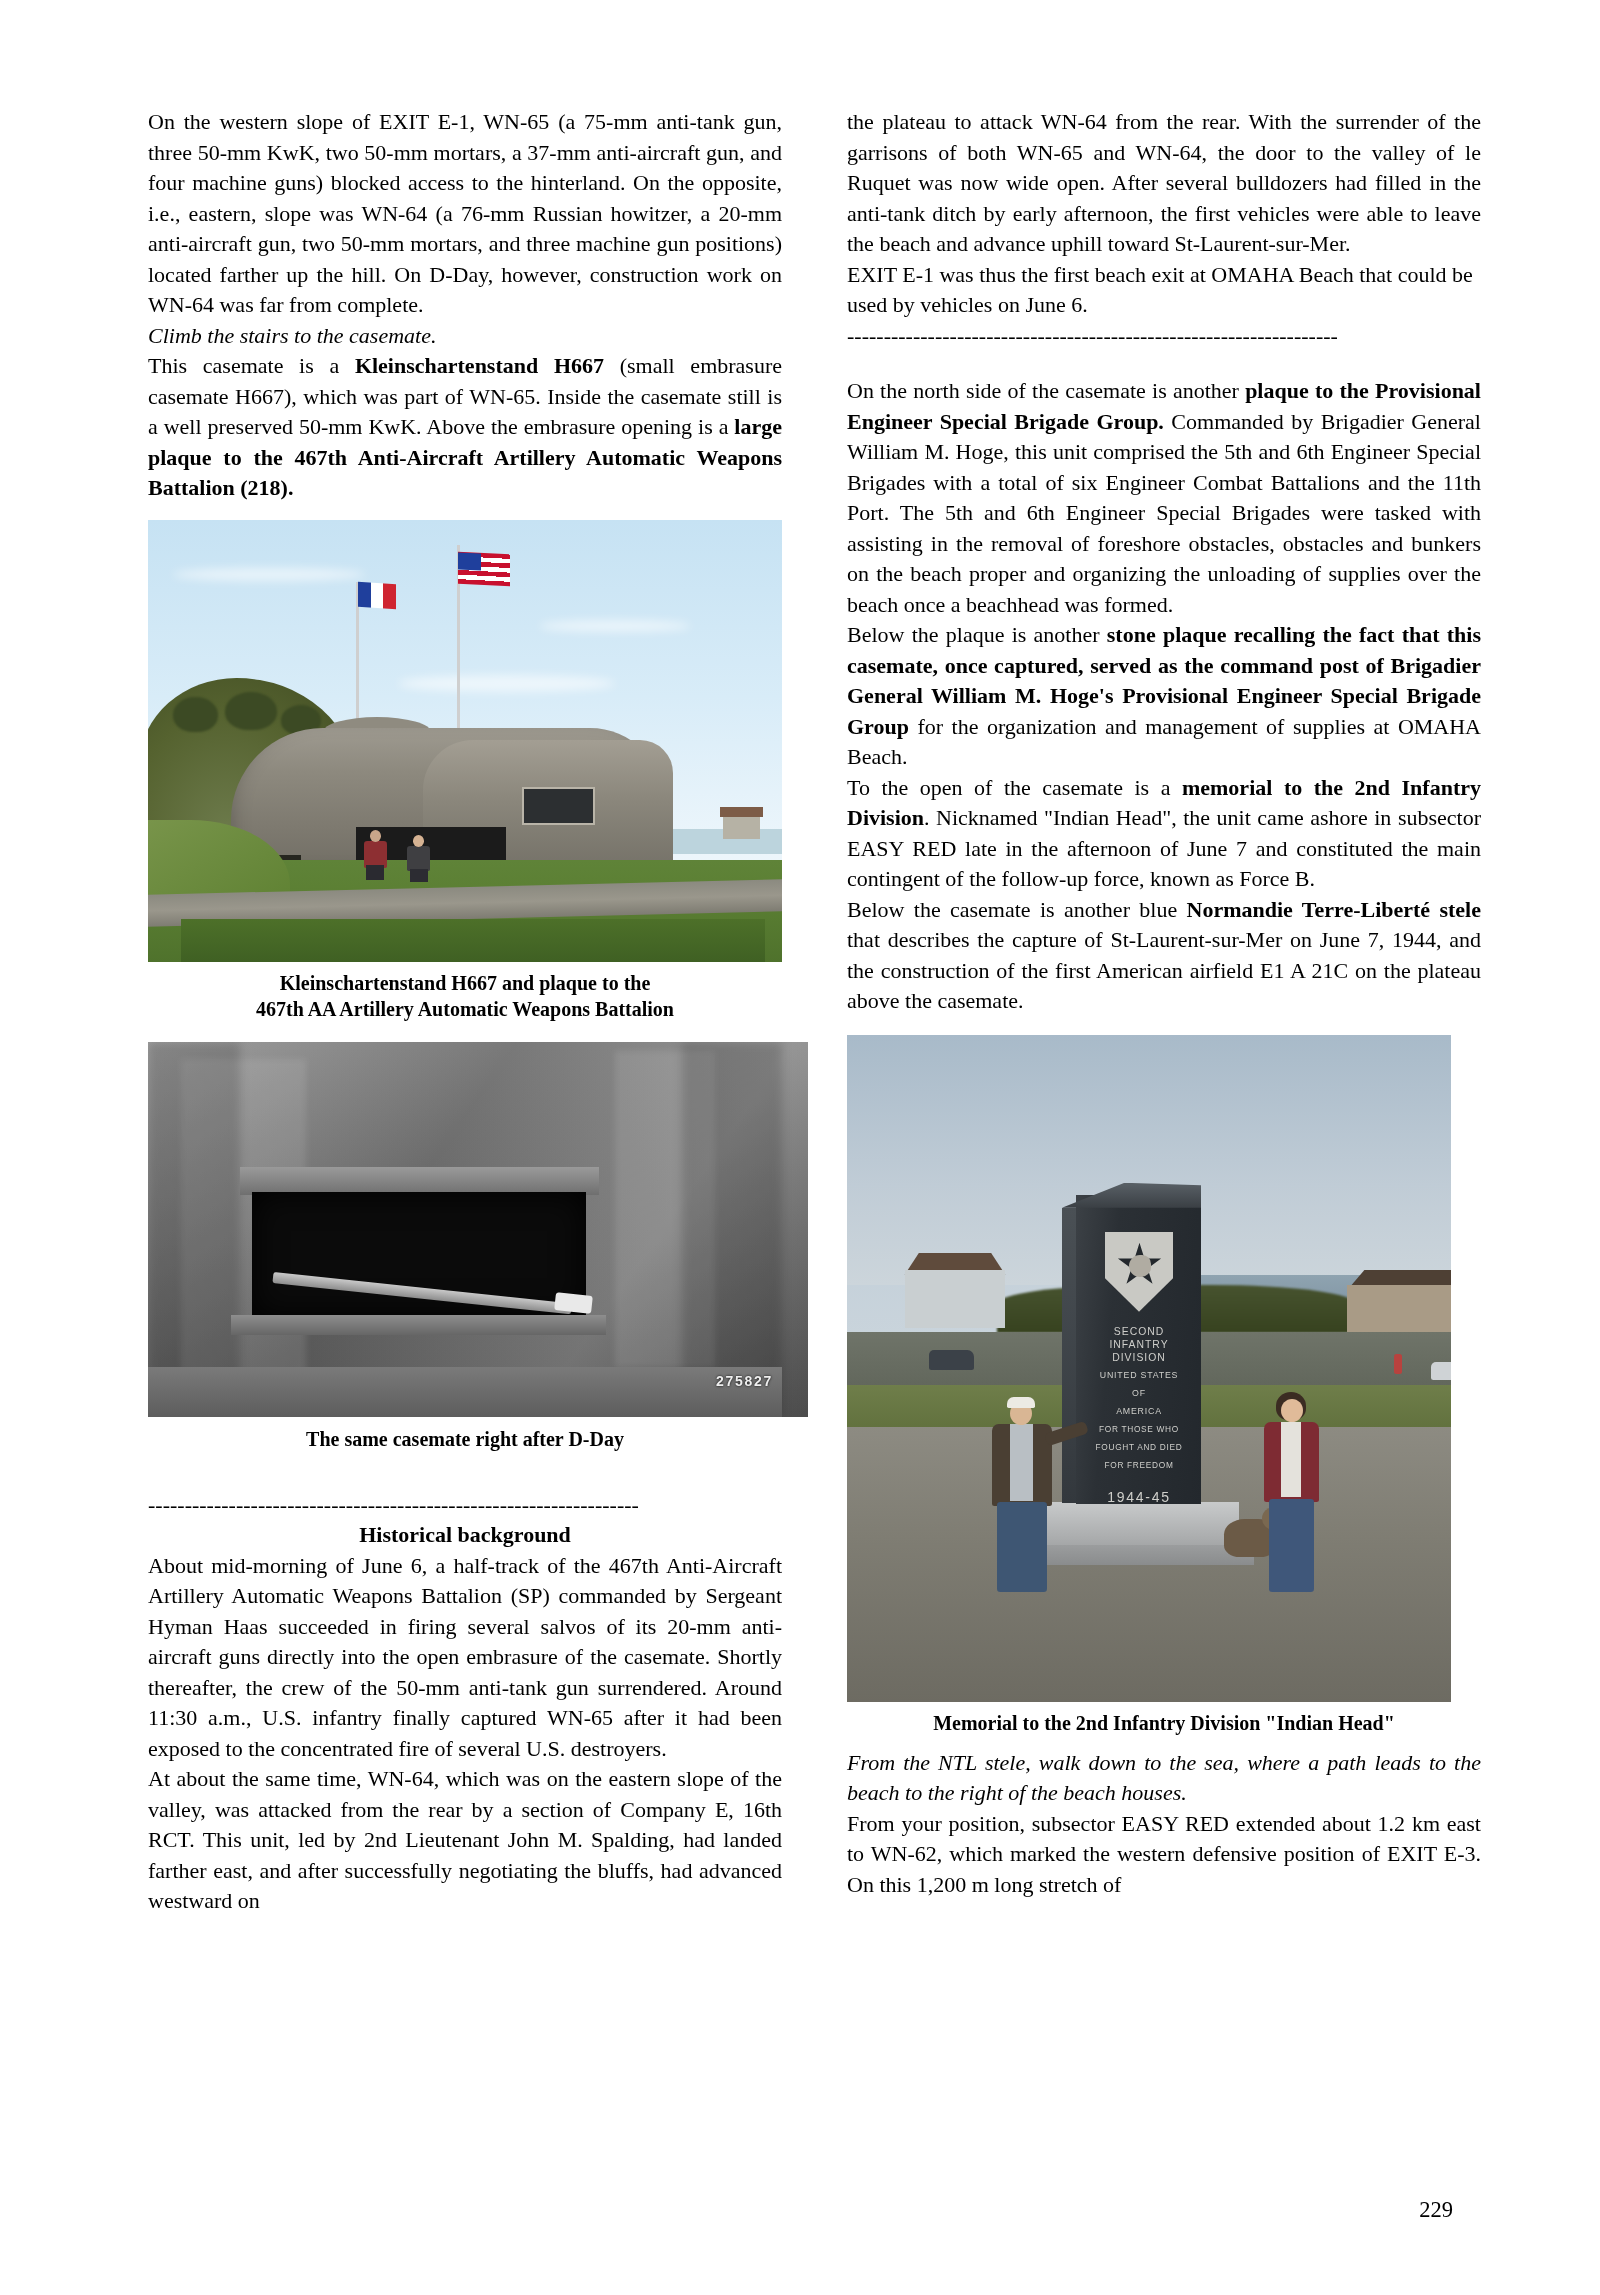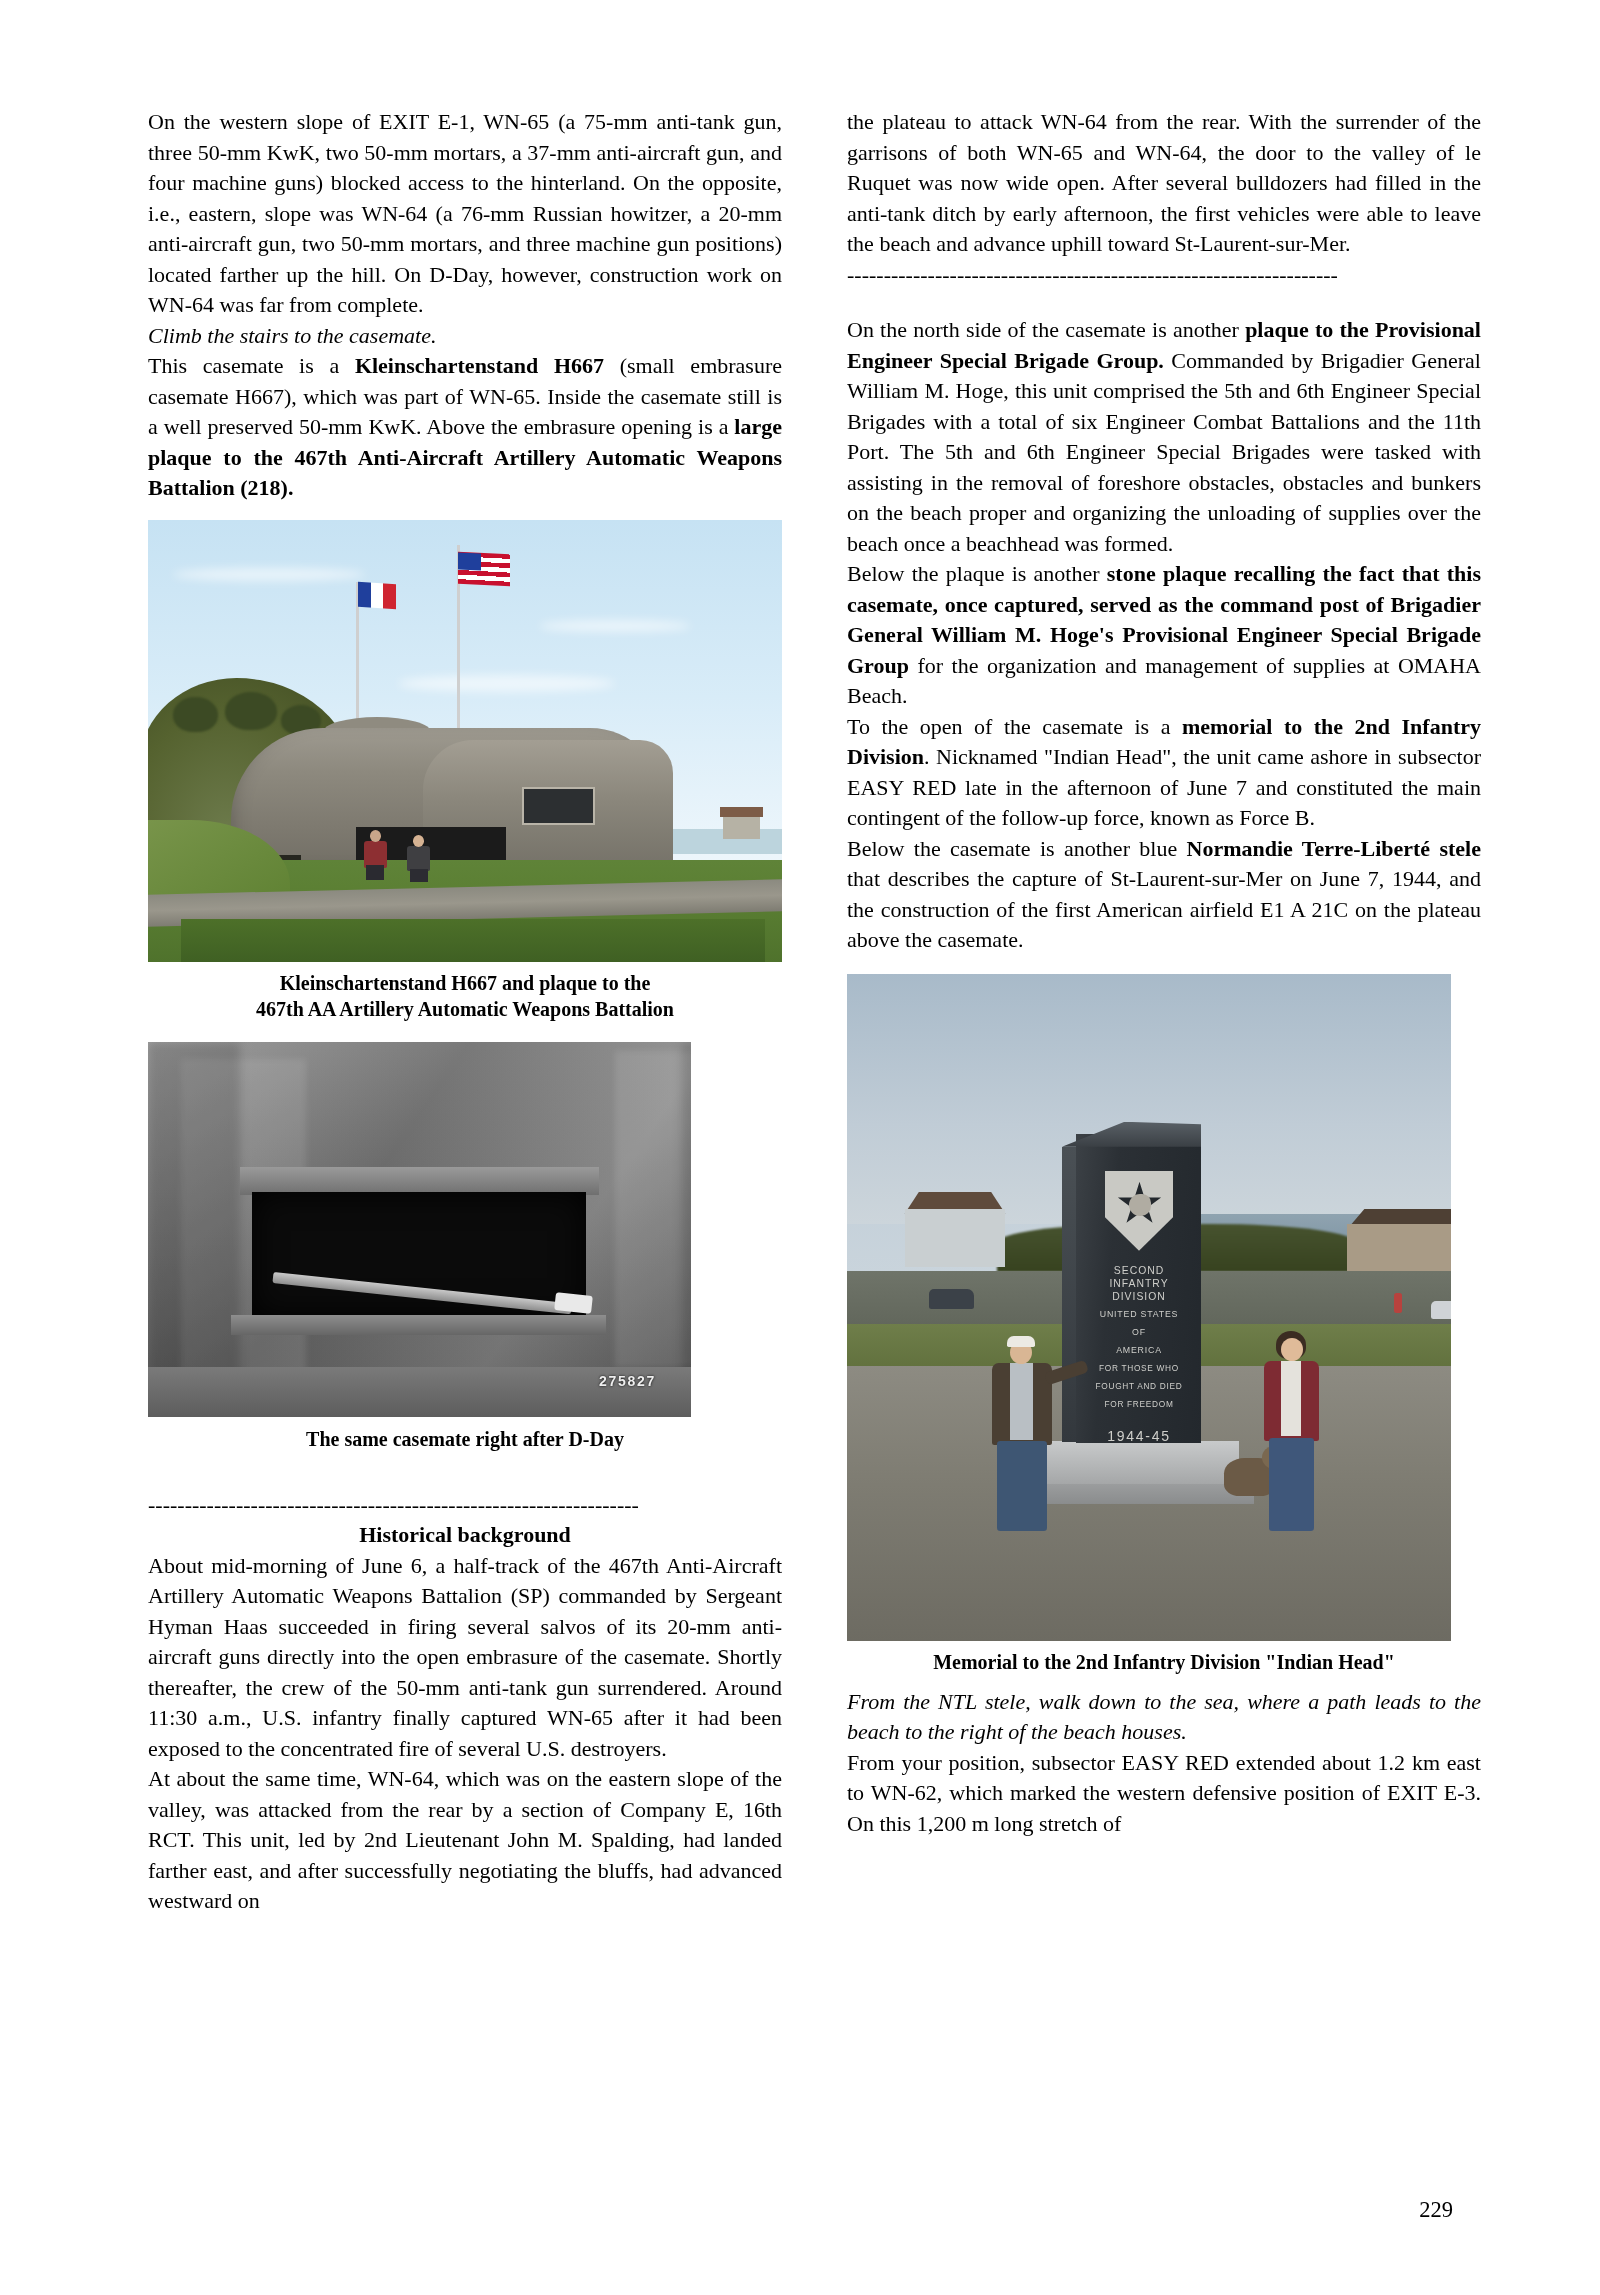--- a/index.html
+++ b/index.html
@@ -157,21 +157,21 @@
   .flag-us-canton {
     position:absolute; left:310px; top:33px; width:23px; height:16.7px;
     background:#1f3f9c; transform:skewY(3deg);
   }
   .p1-sea { position:absolute; left:517px; top:309px; width:117px; height:25px; background:#bcd4dd; }
   .p1-bld { position:absolute; left:575px; top:294px; width:37px; height:25px; background:#b6b2a5; }
   .p1-bld-roof { position:absolute; left:572px; top:287px; width:43px; height:10px; background:#7d5c47; }
 
   
   .photo2 {
-    width:543px; height:375px;
+    width:660px; height:375px;
     position:relative; overflow:hidden;
     background:#6e6e6e;
     filter:grayscale(1);
     padding-left:32px;
   }
   .p2-wall {
     position:absolute; inset:0;
     background:
       linear-gradient(125deg, rgba(255,255,255,.18) 0%, rgba(0,0,0,.12) 40%, rgba(255,255,255,.10) 70%, rgba(0,0,0,.18) 100%),
       linear-gradient(180deg,#8a8a8a 0%,#7c7c7c 30%,#6a6a6a 70%,#5c5c5c 100%);
@@ -384,20 +384,21 @@
 
       <p class="para">About mid-morning of June 6, a half-track of the 467th Anti-Aircraft Artillery Automatic Weapons Battalion (SP) commanded by Sergeant Hyman Haas succeeded in firing several salvos of its 20-mm anti-aircraft guns directly into the open embrasure of the casemate. Shortly thereafter, the crew of the 50-mm anti-tank gun surrendered. Around 11:30 a.m., U.S. infantry finally captured WN-65 after it had been exposed to the concentrated fire of several U.S. destroyers.</p>
 
       <p class="para">At about the same time, WN-64, which was on the eastern slope of the valley, was attacked from the rear by a section of Company E, 16th RCT. This unit, led by 2nd Lieutenant John M. Spalding, had landed farther east, and after successfully negotiating the bluffs, had advanced westward on</p>
     </div>
 
     <div class="col">
 
       <p class="para">the plateau to attack WN-64 from the rear. With the surrender of the garrisons of both WN-65 and WN-64, the door to the valley of le Ruquet was now wide open. After several bulldozers had filled in the anti-tank ditch by early afternoon, the first vehicles were able to leave the beach and advance uphill toward St-Laurent-sur-Mer.</p>
 
+      <p class="para" style="text-align:left;">EXIT E-1 was thus the first beach exit at OMAHA Beach that could be used by vehicles on June 6.</p>
 
       <p class="dashline">-------------------------------------------------------------------</p>
 
       <div style="height:25px"></div>
 
       <p class="para"><span>On the north side of the casemate is another </span><b>plaque to the Provisional Engineer Special Brigade Group.</b><span> Commanded by Brigadier General William M. Hoge, this unit comprised the 5th and 6th Engineer Special Brigades with a total of six Engineer Combat Battalions and the 11th Port. The 5th and 6th Engineer Special Brigades were tasked with assisting in the removal of foreshore obstacles, obstacles and bunkers on the beach proper and organizing the unloading of supplies over the beach once a beachhead was formed.</span></p>
 
       <p class="para"><span>Below the plaque is another </span><b>stone plaque recalling the fact that this casemate, once captured, served as the command post of Brigadier General William M. Hoge's Provisional Engineer Special Brigade Group</b><span> for the organization and management of supplies at OMAHA Beach.</span></p>
 
       <p class="para"><span>To the open of the casemate is a </span><b>memorial to the 2nd Infantry Division</b><span>. Nicknamed "Indian Head", the unit came ashore in subsector EASY RED late in the afternoon of June 7 and constituted the main contingent of the follow-up force, known as Force B.</span></p>

